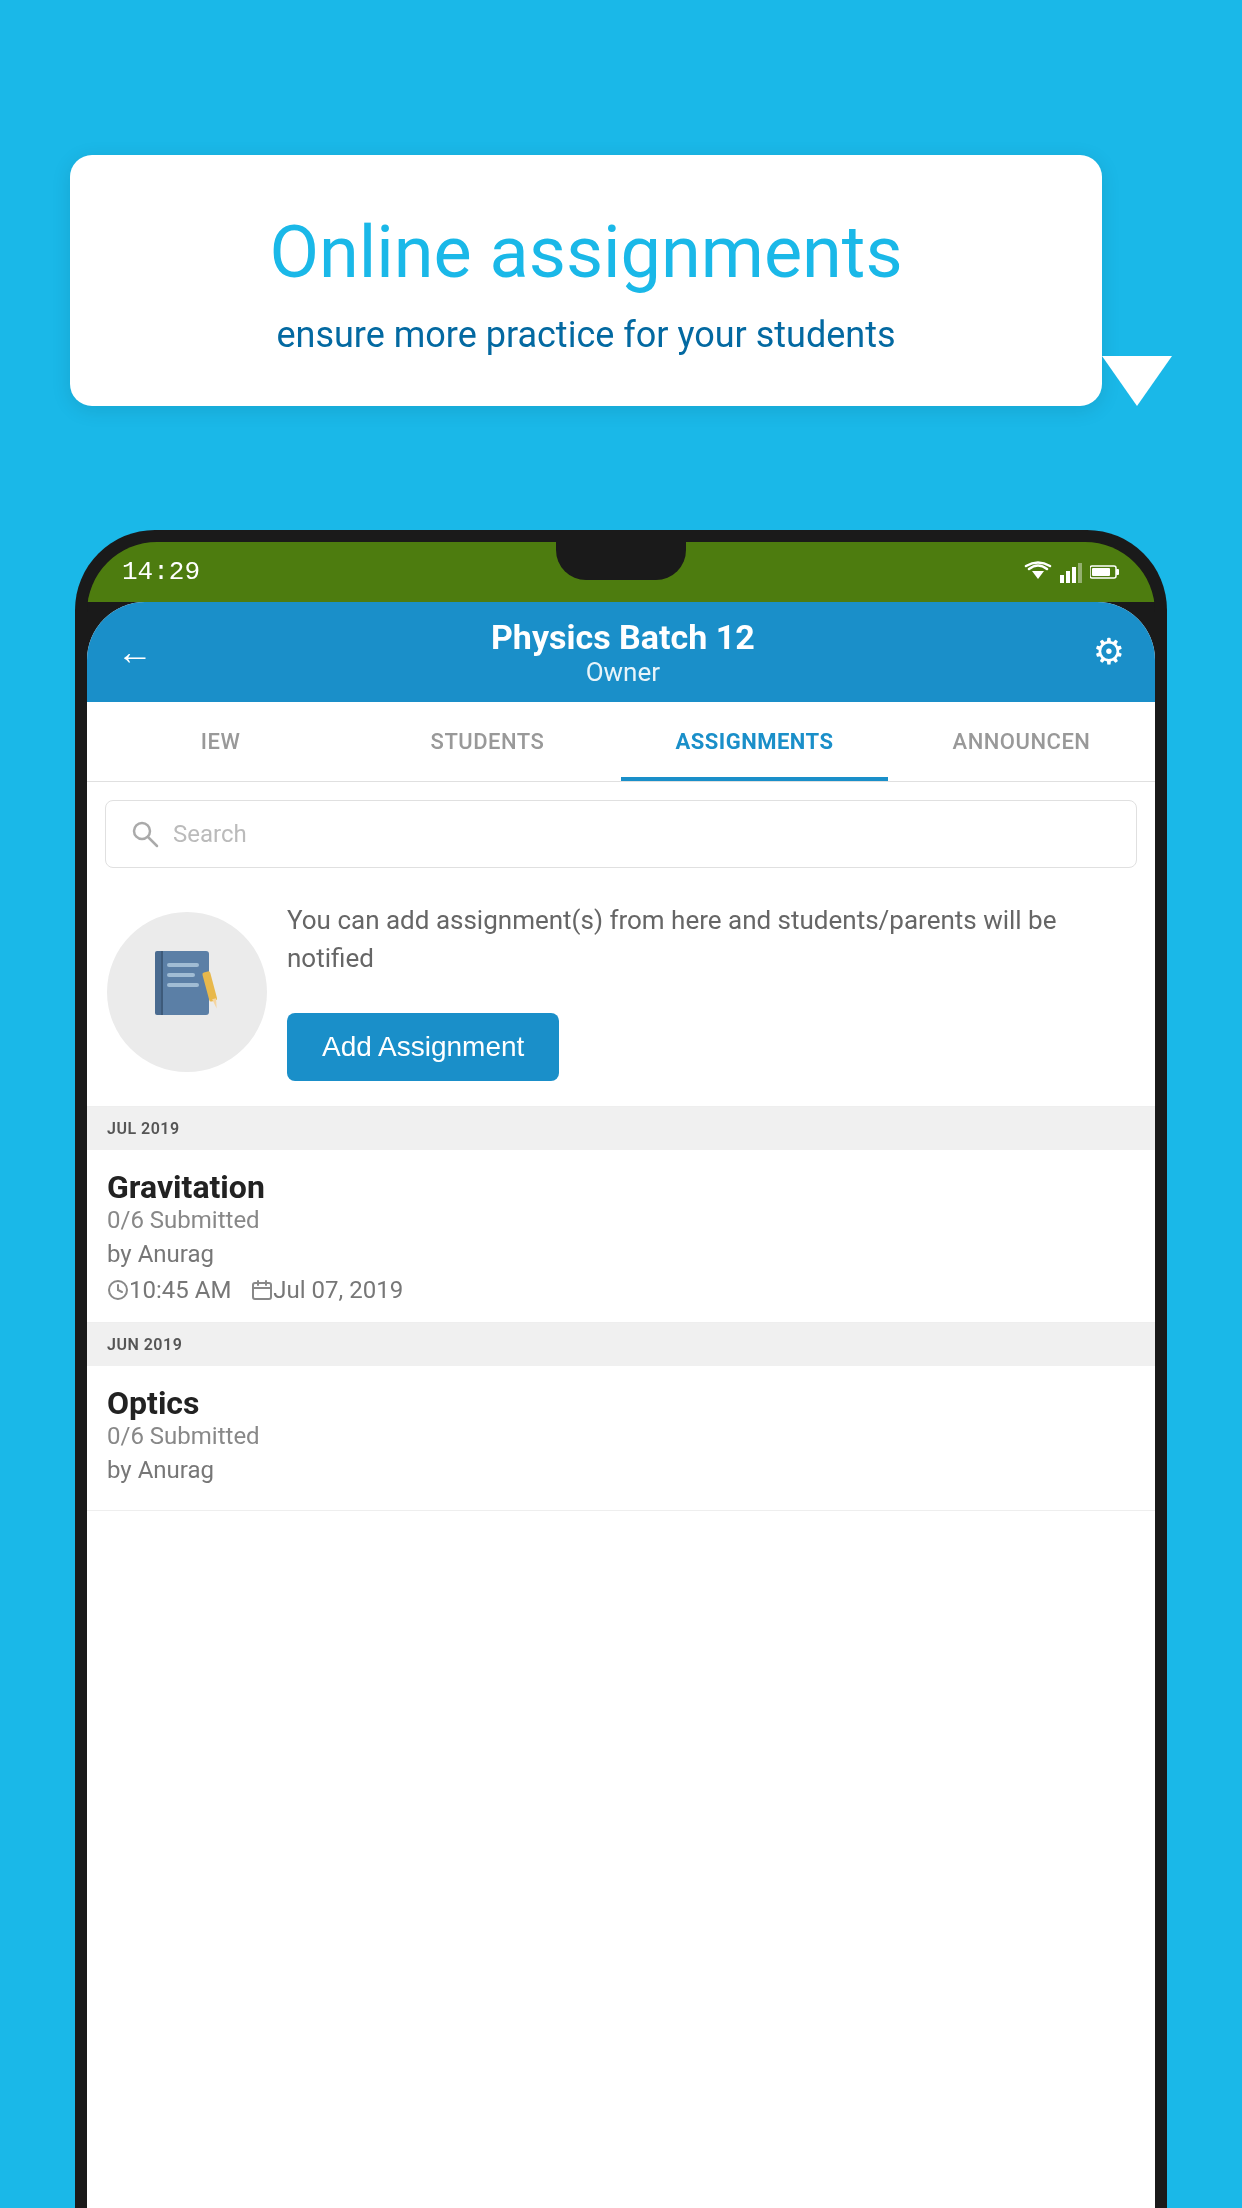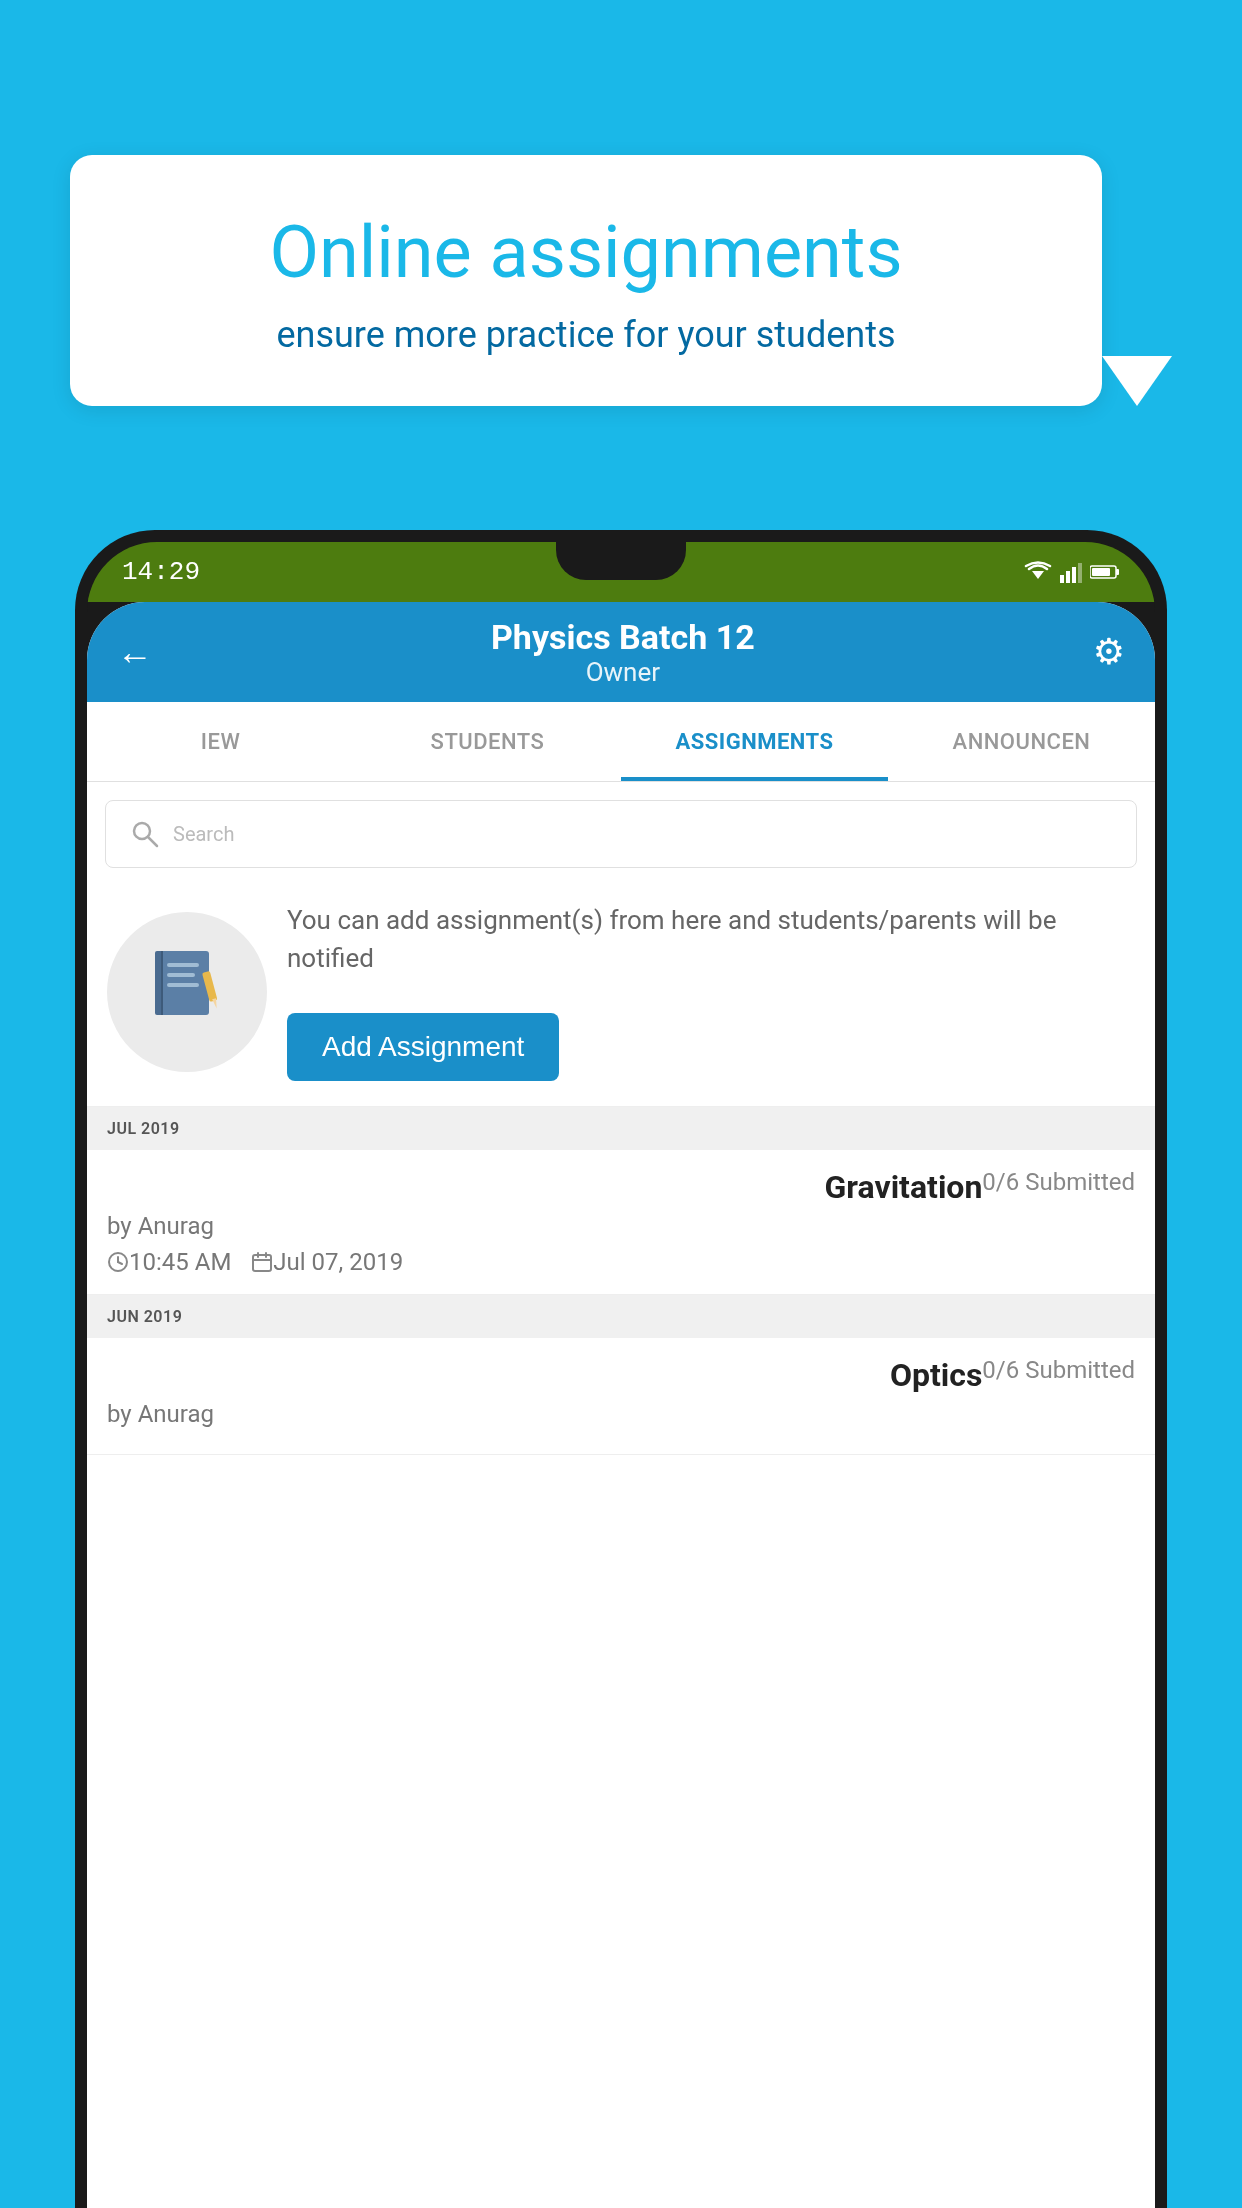--- a/index.html
+++ b/index.html
@@ -212,21 +212,21 @@
       border: 1px solid #e0e0e0;
       border-radius: 8px;
       height: 68px;
       display: flex;
       align-items: center;
       padding: 0 25px;
       gap: 14px;
     }
 
     .search-placeholder {
-      font-size: 20px;
+      font-size: 24px;
       color: #bbb;
     }
 
     
     .promo-section {
       display: flex;
       align-items: center;
       padding: 20px 20px 25px 20px;
       gap: 20px;
       border-bottom: 1px solid #eee;
@@ -285,20 +285,21 @@
       padding: 18px 20px;
       border-bottom: 1px solid #eee;
       background: white;
     }
 
     .assignment-row-top {
       display: flex;
       justify-content: flex-end;
       align-items: flex-start;
       margin-bottom: 6px;
+      flex-direction: column;
     }
 
     .assignment-name {
       font-size: 32px;
       font-weight: 700;
       color: #222;
     }
 
     .assignment-submitted {
       font-size: 24px;

